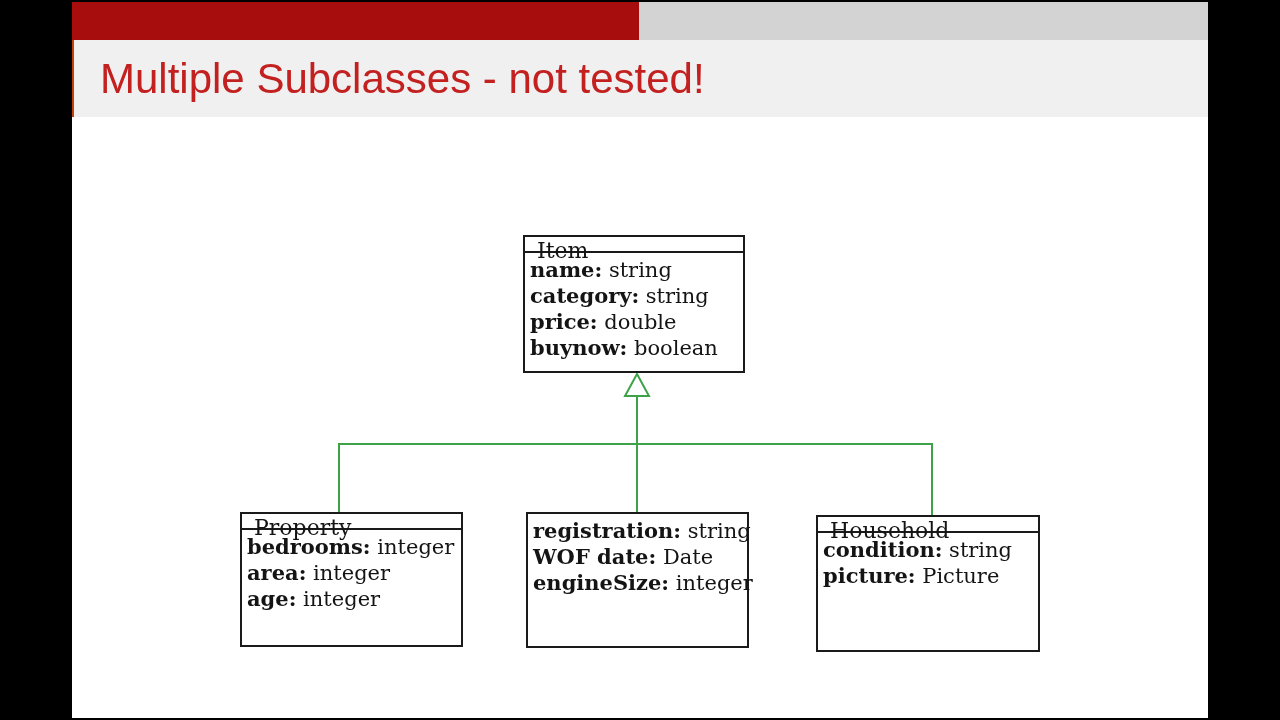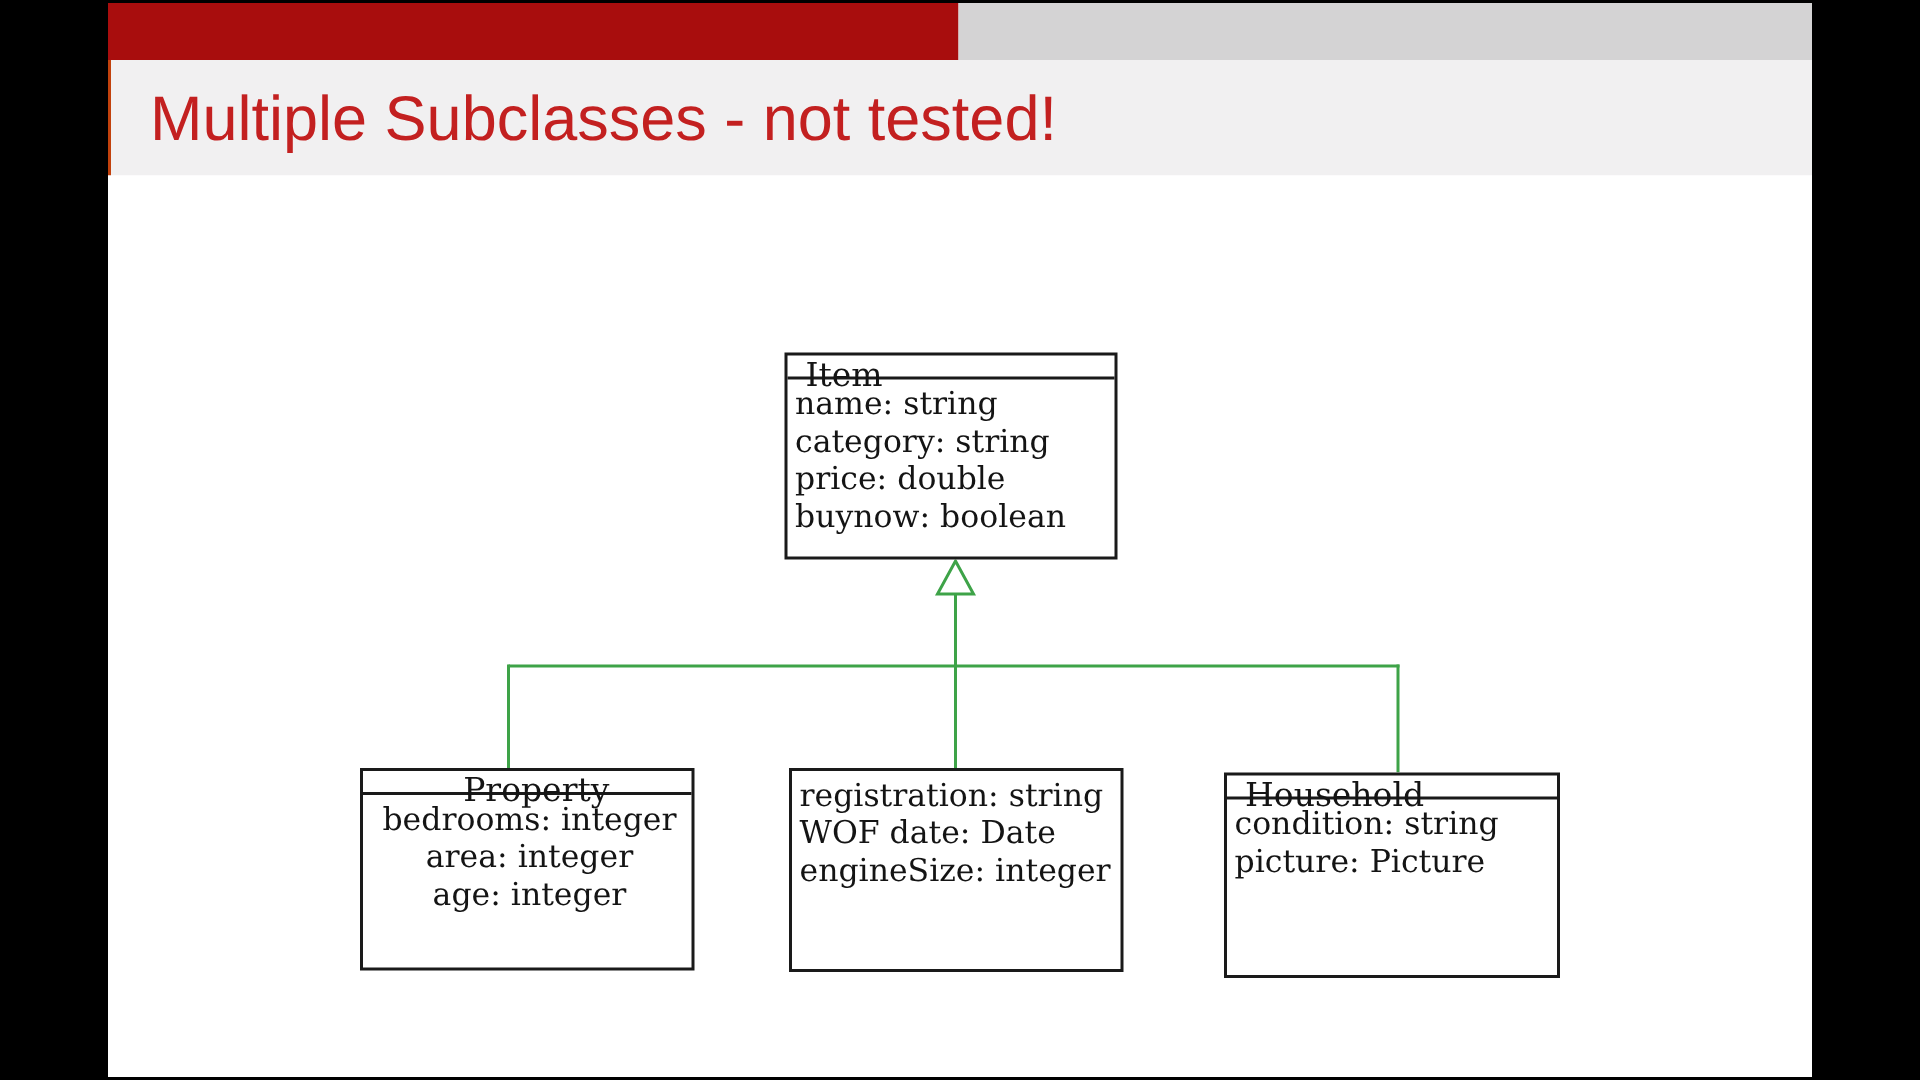--- a/index.html
+++ b/index.html
@@ -63,24 +63,24 @@
     line-height:28px;
     padding-left:12px;
     white-space:nowrap;
   }
   .uml-attrs{
     padding:4px 2px 0 5px;
     font-size:21px;
     line-height:25px;
   }
   .attr-row{white-space:nowrap;}
-  .attr-row b{font-weight:400;}
+  .attr-row b{font-weight:700;}
 
   .box-item      {left:451px;top:233px;width:222px;height:138px;}
-  .box-property  {left:168px;top:510px;width:223px;height:135px;text-align:center;}
+  .box-property  {left:168px;top:510px;width:223px;height:135px;}
   .box-car       {left:454px;top:510px;width:223px;height:136px;}
   .box-household {left:744px;top:513px;width:224px;height:137px;}
 
   
   .connector{position:absolute;background:var(--green);}
   .conn-h      {left:267px;top:441px;width:594px;height:2px;}
   .conn-v-left {left:266px;top:441px;width:2px;height:69px;}
   .conn-v-mid  {left:564px;top:394px;width:2px;height:116px;}
   .conn-v-right{left:859px;top:441px;width:2px;height:72px;}
   .gen-arrow{position:absolute;left:551px;top:370px;width:28px;height:26px;color:var(--green);}

